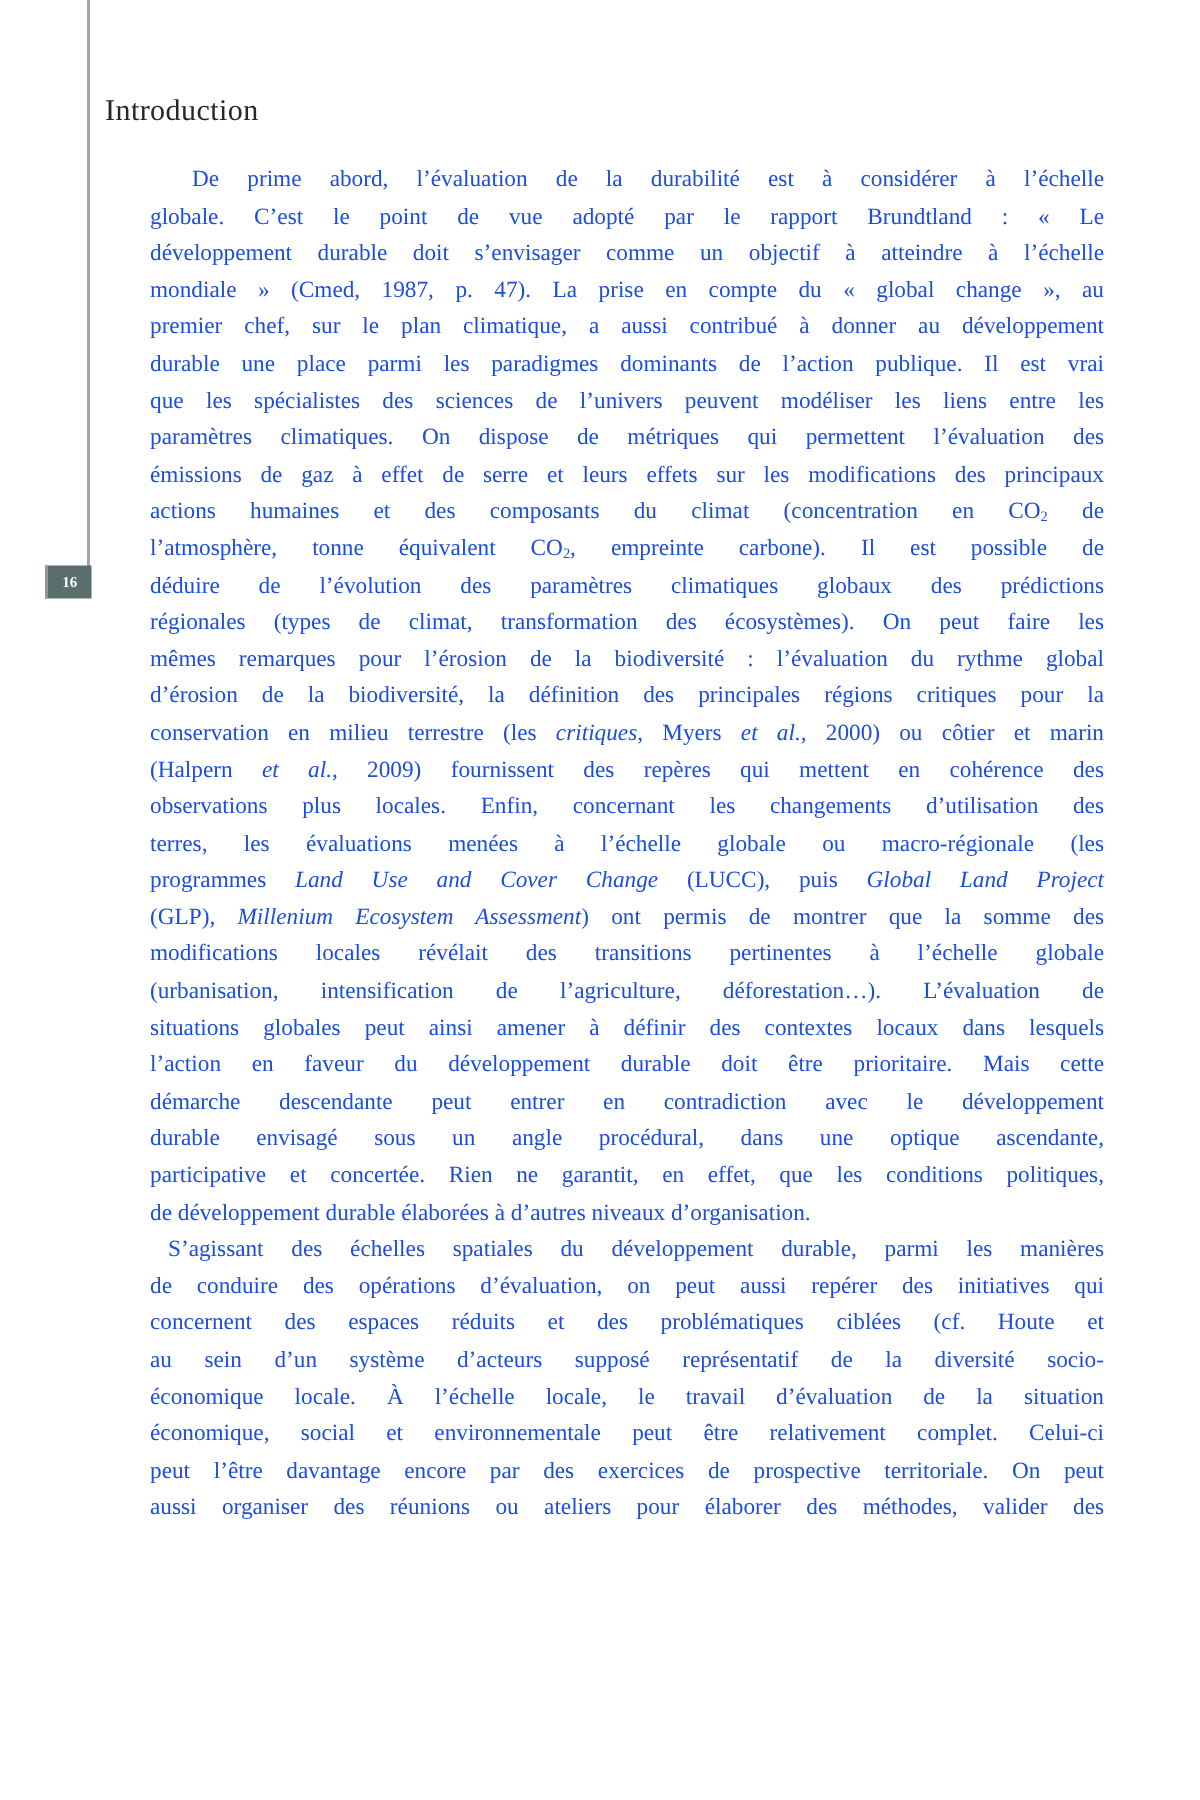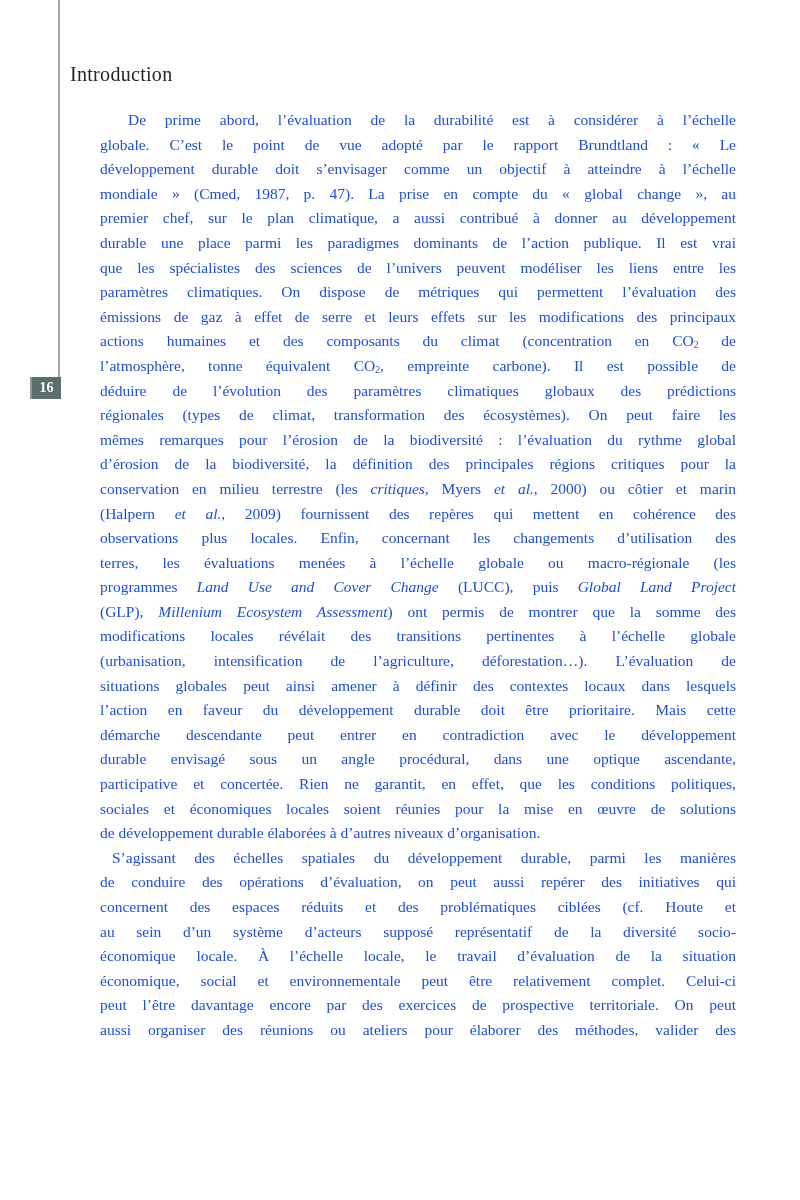--- a/index.html
+++ b/index.html
@@ -28,21 +28,21 @@
   }
 
   .page-badge {
     position: absolute;
     left: 30px; top: 377px;
     width: 31px; height: 22px;
     background: #5a6e6d;
     border-left: 2px solid #8b9a99;
     display: flex; align-items: center; justify-content: center;
     color: #ffffff;
-    font-size: 14px;
+    font-size: 10px;
     font-weight: bold;
   }
 
   .text-block {
     position: absolute;
     left: 100px; top: 108px;
     width: 636px;
     font-size: 15.5px;
     line-height: 24.6px;
     color: #1d4ed8;
@@ -100,21 +100,20 @@
         <div class="line"><span class="seg-n">terres, les évaluations menées à l’échelle globale ou macro-régionale (les</span></div>
         <div class="line"><span class="seg-n">programmes </span><span class="seg-i">Land Use and Cover Change</span><span class="seg-n"> (LUCC), puis </span><span class="seg-i">Global Land Project</span></div>
         <div class="line"><span class="seg-n">(GLP), </span><span class="seg-i">Millenium Ecosystem Assessment</span><span class="seg-n">) ont permis de montrer que la somme des</span></div>
         <div class="line"><span class="seg-n">modifications locales révélait des transitions pertinentes à l’échelle globale</span></div>
         <div class="line"><span class="seg-n">(urbanisation, intensification de l’agriculture, déforestation…). L’évaluation de</span></div>
         <div class="line"><span class="seg-n">situations globales peut ainsi amener à définir des contextes locaux dans lesquels</span></div>
         <div class="line"><span class="seg-n">l’action en faveur du développement durable doit être prioritaire. Mais cette</span></div>
         <div class="line"><span class="seg-n">démarche descendante peut entrer en contradiction avec le développement</span></div>
         <div class="line"><span class="seg-n">durable envisagé sous un angle procédural, dans une optique ascendante,</span></div>
         <div class="line"><span class="seg-n">participative et concertée. Rien ne garantit, en effet, que les conditions politiques,</span></div>
-        <div class="line"><span class="seg-n">sociales et économiques locales soient réunies pour la mise en œuvre de solutions</span></div>
         <div class="line endline"><span class="seg-n">de développement durable élaborées à d’autres niveaux d’organisation.</span></div>
       </div>
       <div class="para para-1">
         <div class="line"><span class="seg-n">S’agissant des échelles spatiales du développement durable, parmi les manières</span></div>
         <div class="line"><span class="seg-n">de conduire des opérations d’évaluation, on peut aussi repérer des initiatives qui</span></div>
         <div class="line"><span class="seg-n">concernent des espaces réduits et des problématiques ciblées (cf. Houte et</span></div>
         <div class="line"><span class="seg-n">au sein d’un système d’acteurs supposé représentatif de la diversité socio-</span></div>
         <div class="line"><span class="seg-n">économique locale. À l’échelle locale, le travail d’évaluation de la situation</span></div>
         <div class="line"><span class="seg-n">économique, social et environnementale peut être relativement complet. Celui-ci</span></div>
         <div class="line"><span class="seg-n">peut l’être davantage encore par des exercices de prospective territoriale. On peut</span></div>

